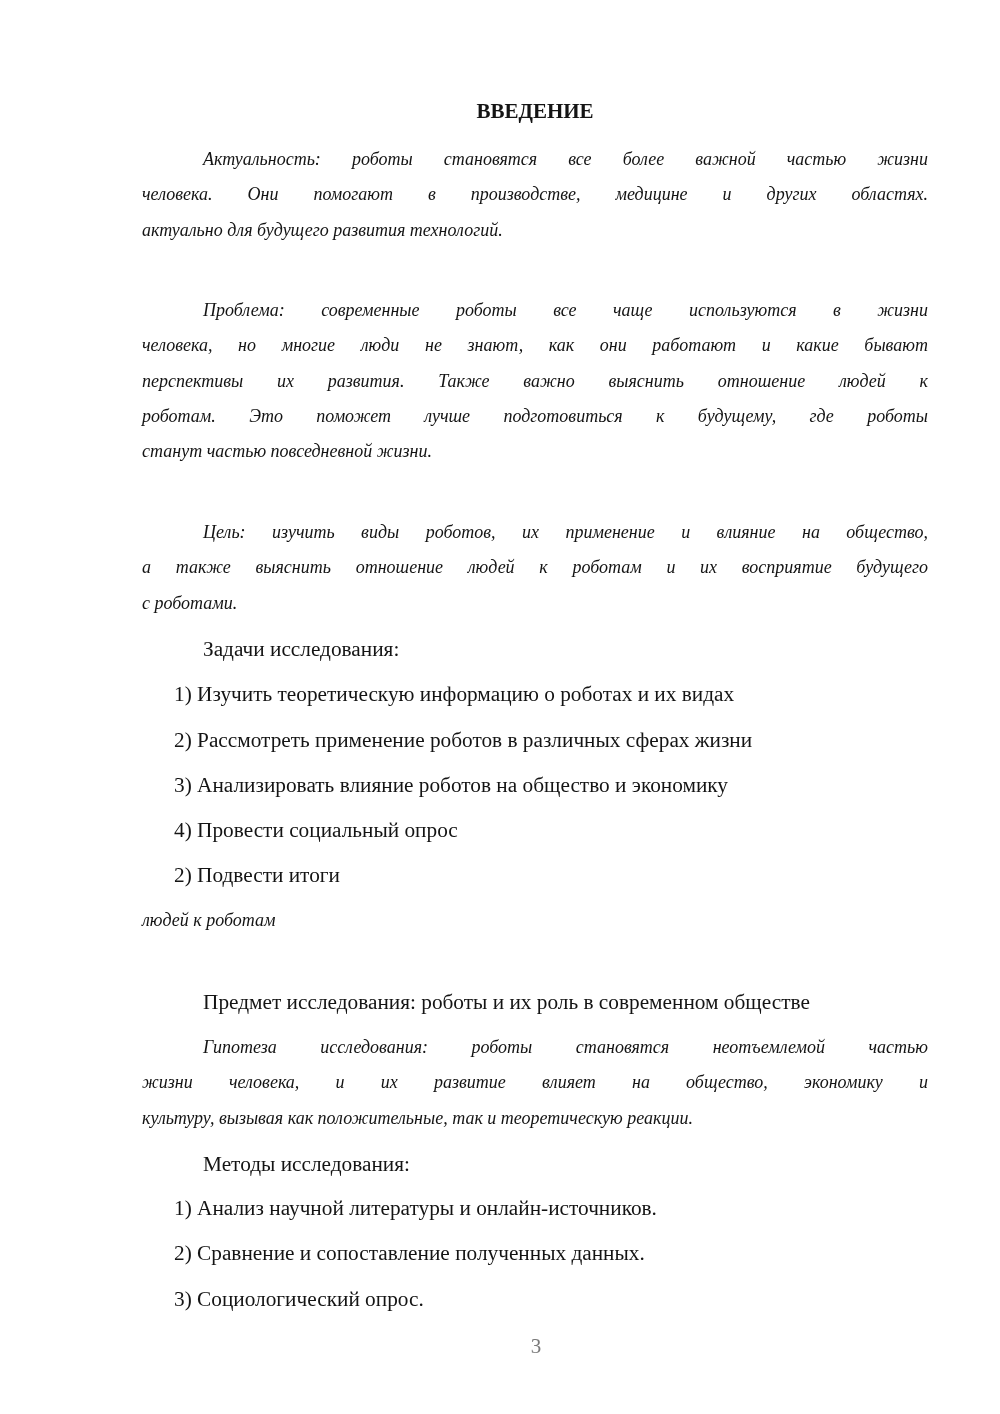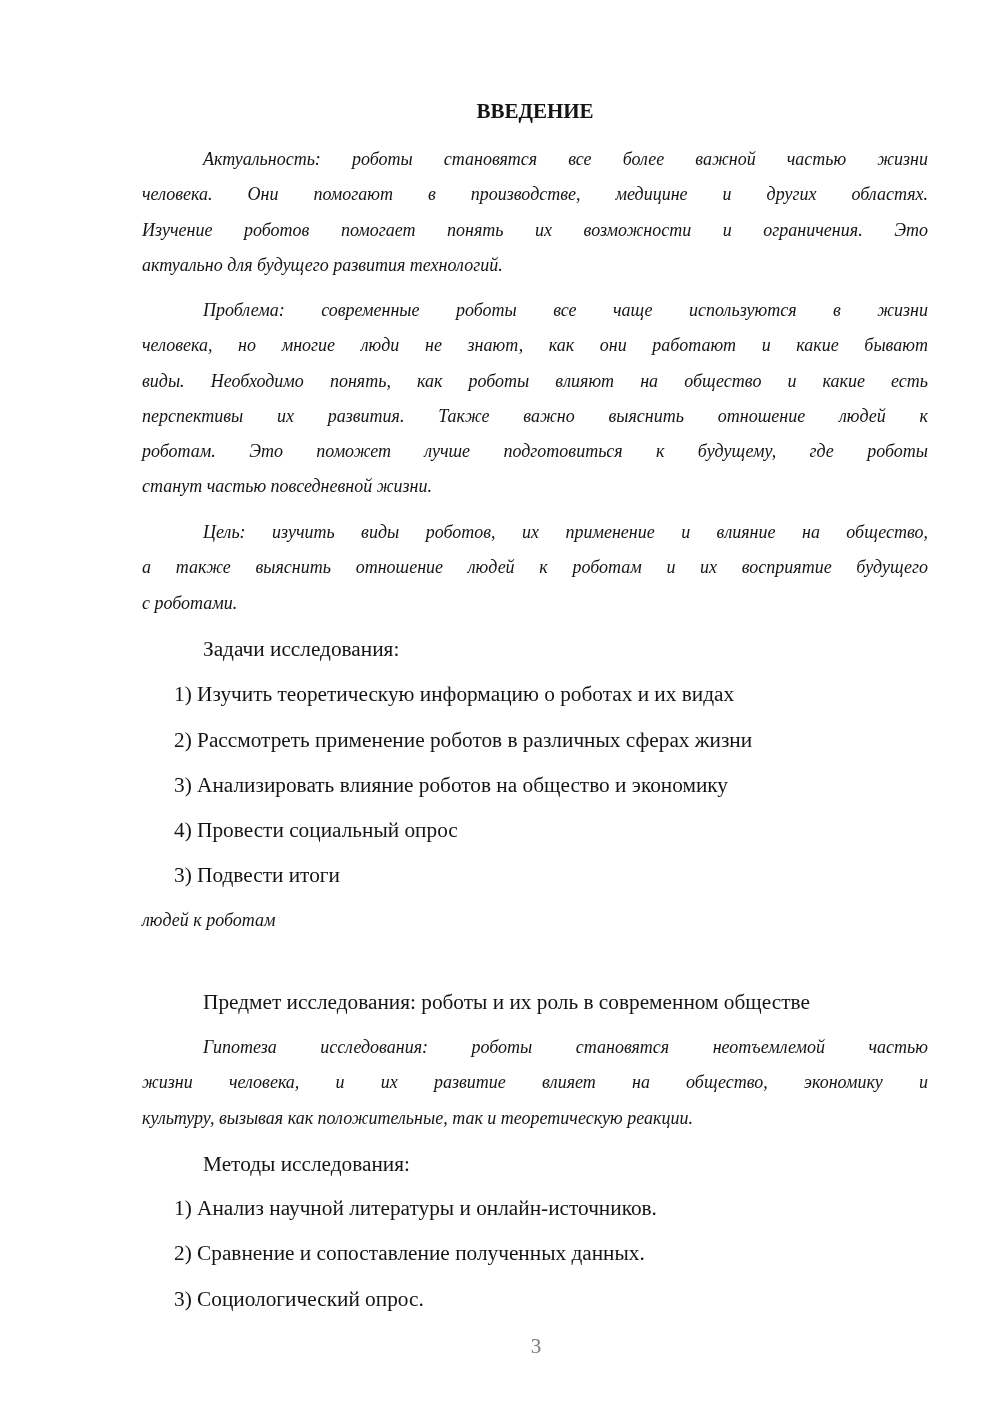--- a/index.html
+++ b/index.html
@@ -66,45 +66,43 @@
 </head>
 <body>
 
 <div class="page">
 
   <div class="title-wrap">ВВЕДЕНИЕ</div>
 
   <div class="block" style="top:142px;">
     <span class="line justify indent">Актуальность: роботы становятся все более важной частью жизни</span>
     <span class="line justify">человека. Они помогают в производстве, медицине и других областях.</span>
-    <span class="line justify">Изучение роботов помогает понять их возможности и ограничения. Это</span>
     <span class="line">актуально для будущего развития технологий.</span>
   </div>
 
   <div class="block" style="top:293px;">
     <span class="line justify indent">Проблема: современные роботы все чаще используются в жизни</span>
     <span class="line justify">человека, но многие люди не знают, как они работают и какие бывают</span>
-    <span class="line justify">виды. Необходимо понять, как роботы влияют на общество и какие есть</span>
     <span class="line justify">перспективы их развития. Также важно выяснить отношение людей к</span>
     <span class="line justify">роботам. Это поможет лучше подготовиться к будущему, где роботы</span>
     <span class="line">станут частью повседневной жизни.</span>
   </div>
 
   <div class="block" style="top:515px;">
     <span class="line justify indent">Цель: изучить виды роботов, их применение и влияние на общество,</span>
     <span class="line justify">а также выяснить отношение людей к роботам и их восприятие будущего</span>
     <span class="line">с роботами.</span>
   </div>
 
   <div class="single" style="left:203px; top:635px;">Задачи исследования:</div>
   <div class="single" style="left:174px; top:680px;">1) Изучить теоретическую информацию о роботах и их видах</div>
   <div class="single" style="left:174px; top:726px;text-align:center;">2) Рассмотреть применение роботов в различных сферах жизни</div>
   <div class="single" style="left:174px; top:771px;">3) Анализировать влияние роботов на общество и экономику</div>
   <div class="single" style="left:174px; top:816px;">4) Провести социальный опрос</div>
-  <div class="single" style="left:174px; top:861px;">3) Подвести итоги</div>
+  <div class="single" style="left:174px; top:861px;">2) Подвести итоги</div>
 
   <div class="block" style="top:903px;">
     <span class="line">людей к роботам</span>
   </div>
 
   <div class="single" style="left:203px; top:988px;">Предмет исследования: роботы и их роль в современном обществе</div>
 
   <div class="block" style="top:1030px;">
     <span class="line justify indent">Гипотеза исследования: роботы становятся неотъемлемой частью</span>
     <span class="line justify">жизни человека, и их развитие влияет на общество, экономику и</span>

